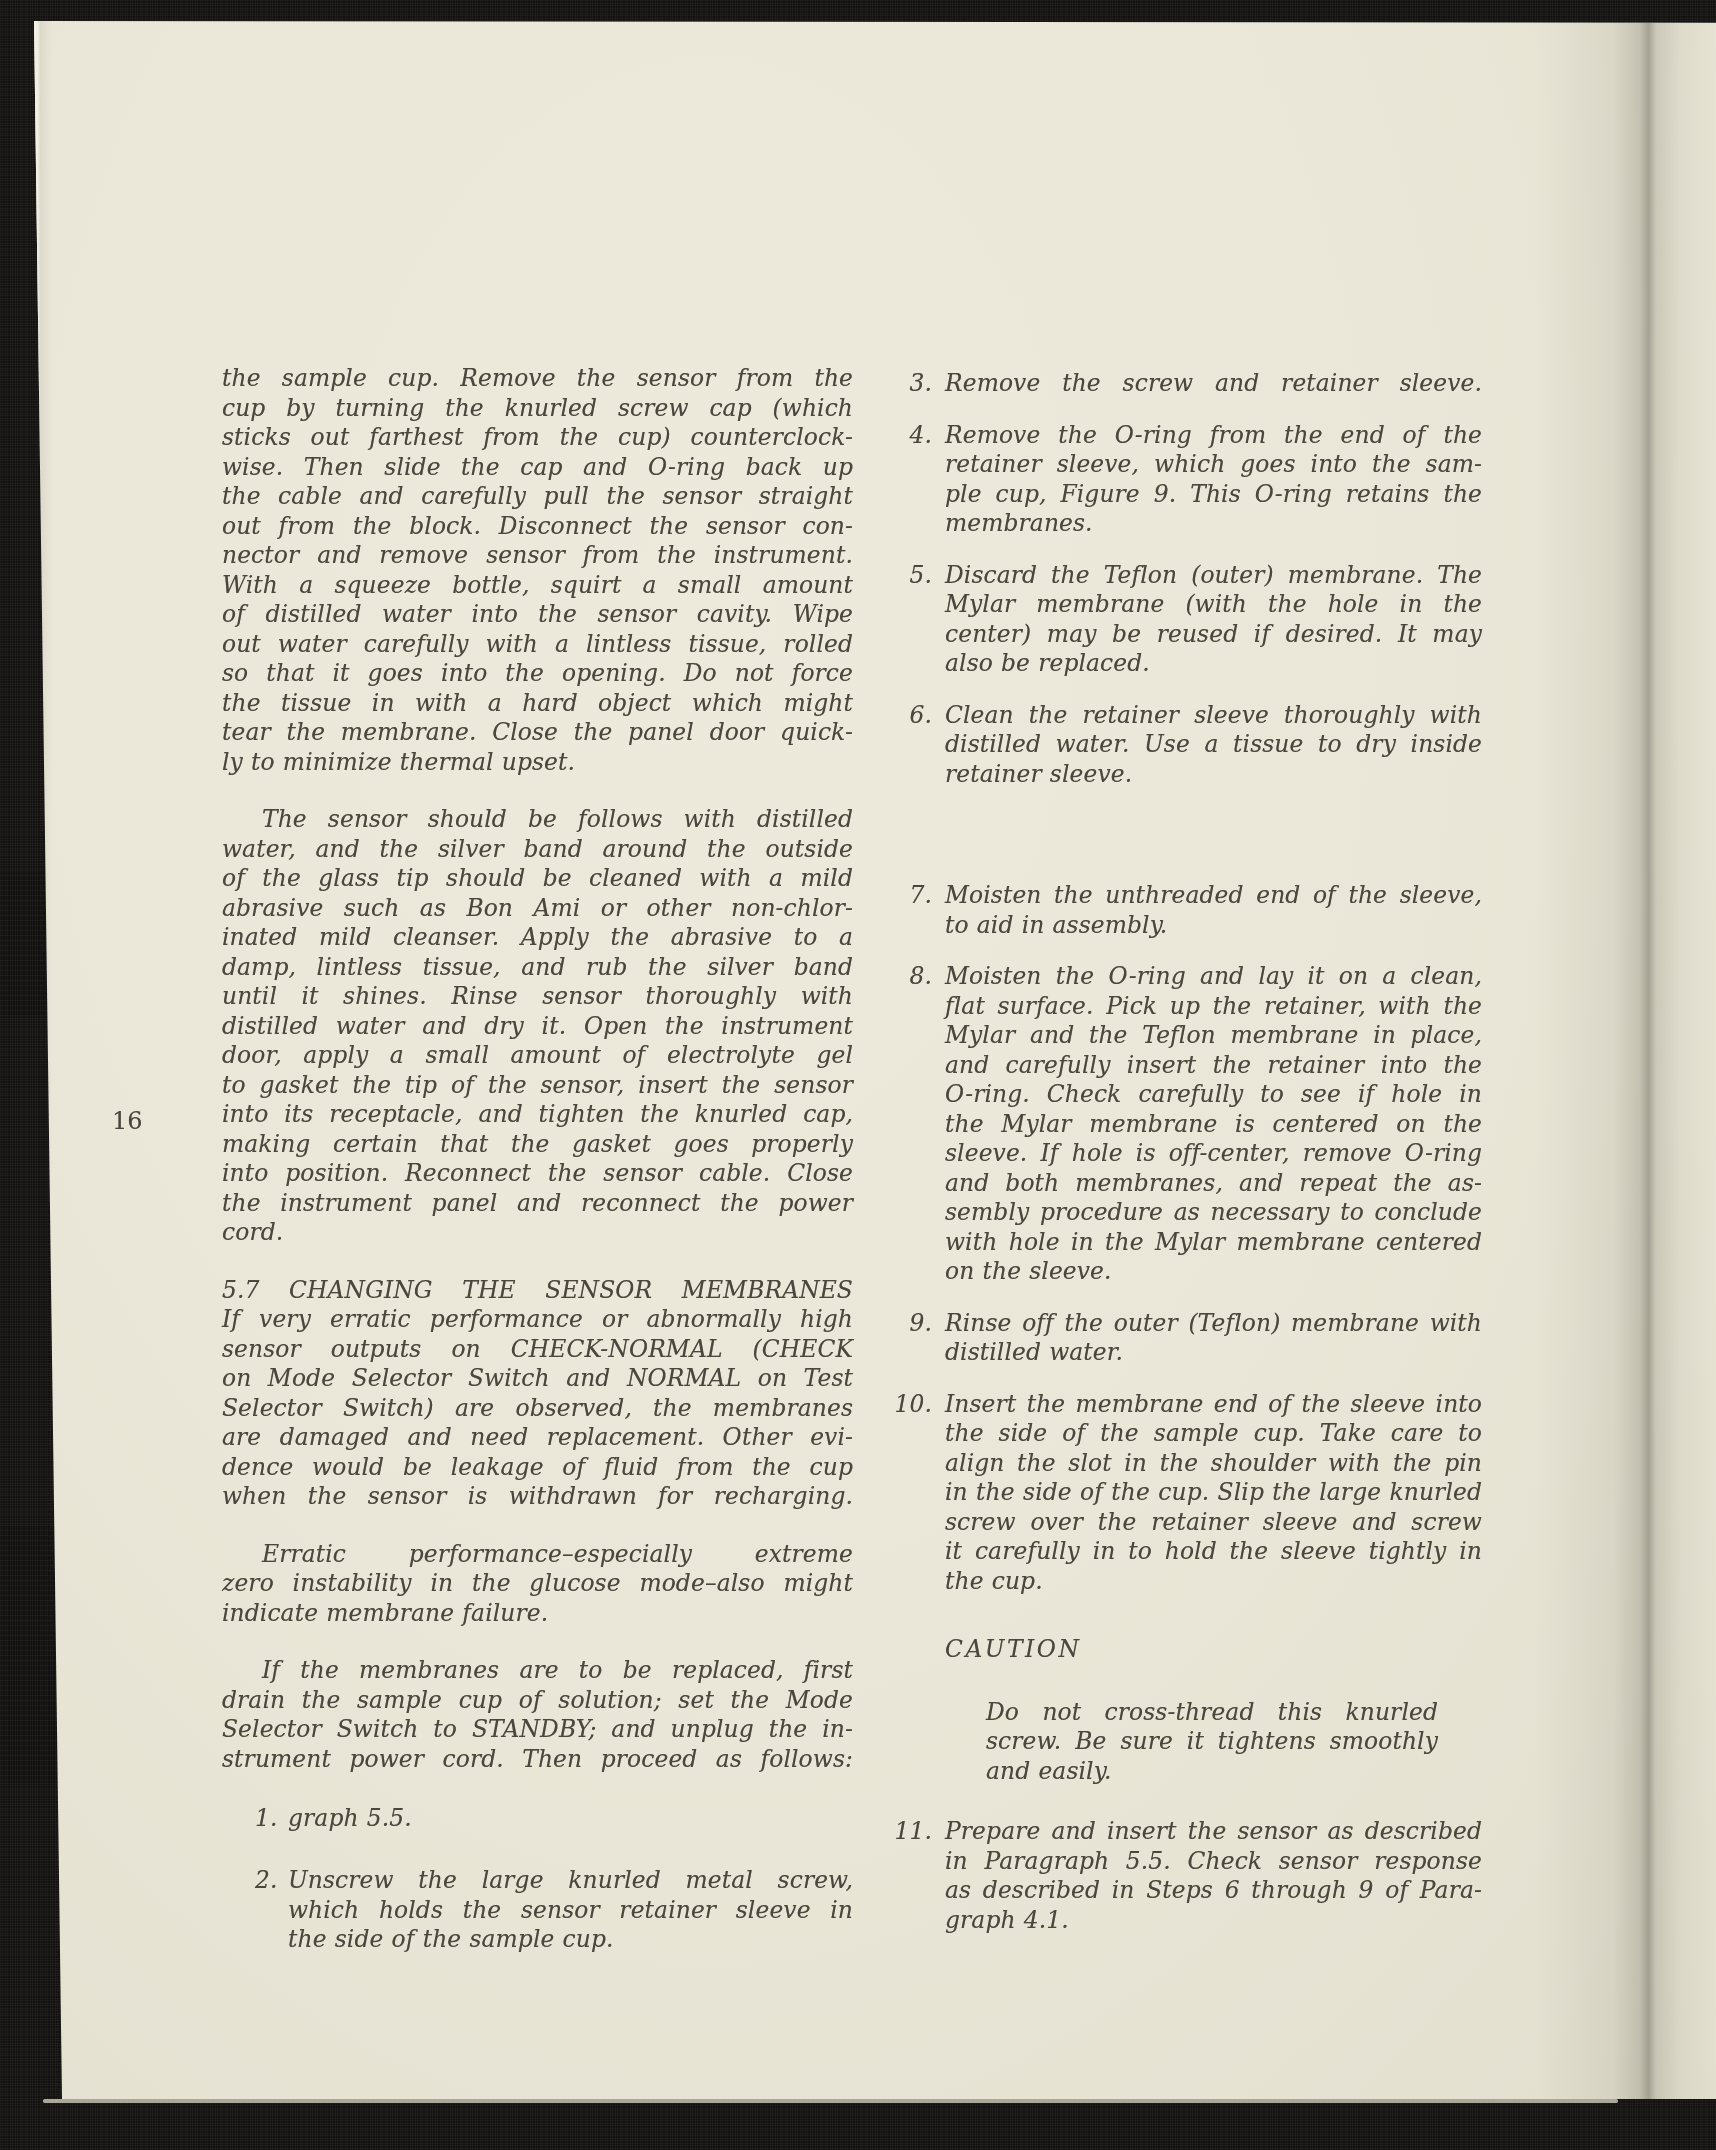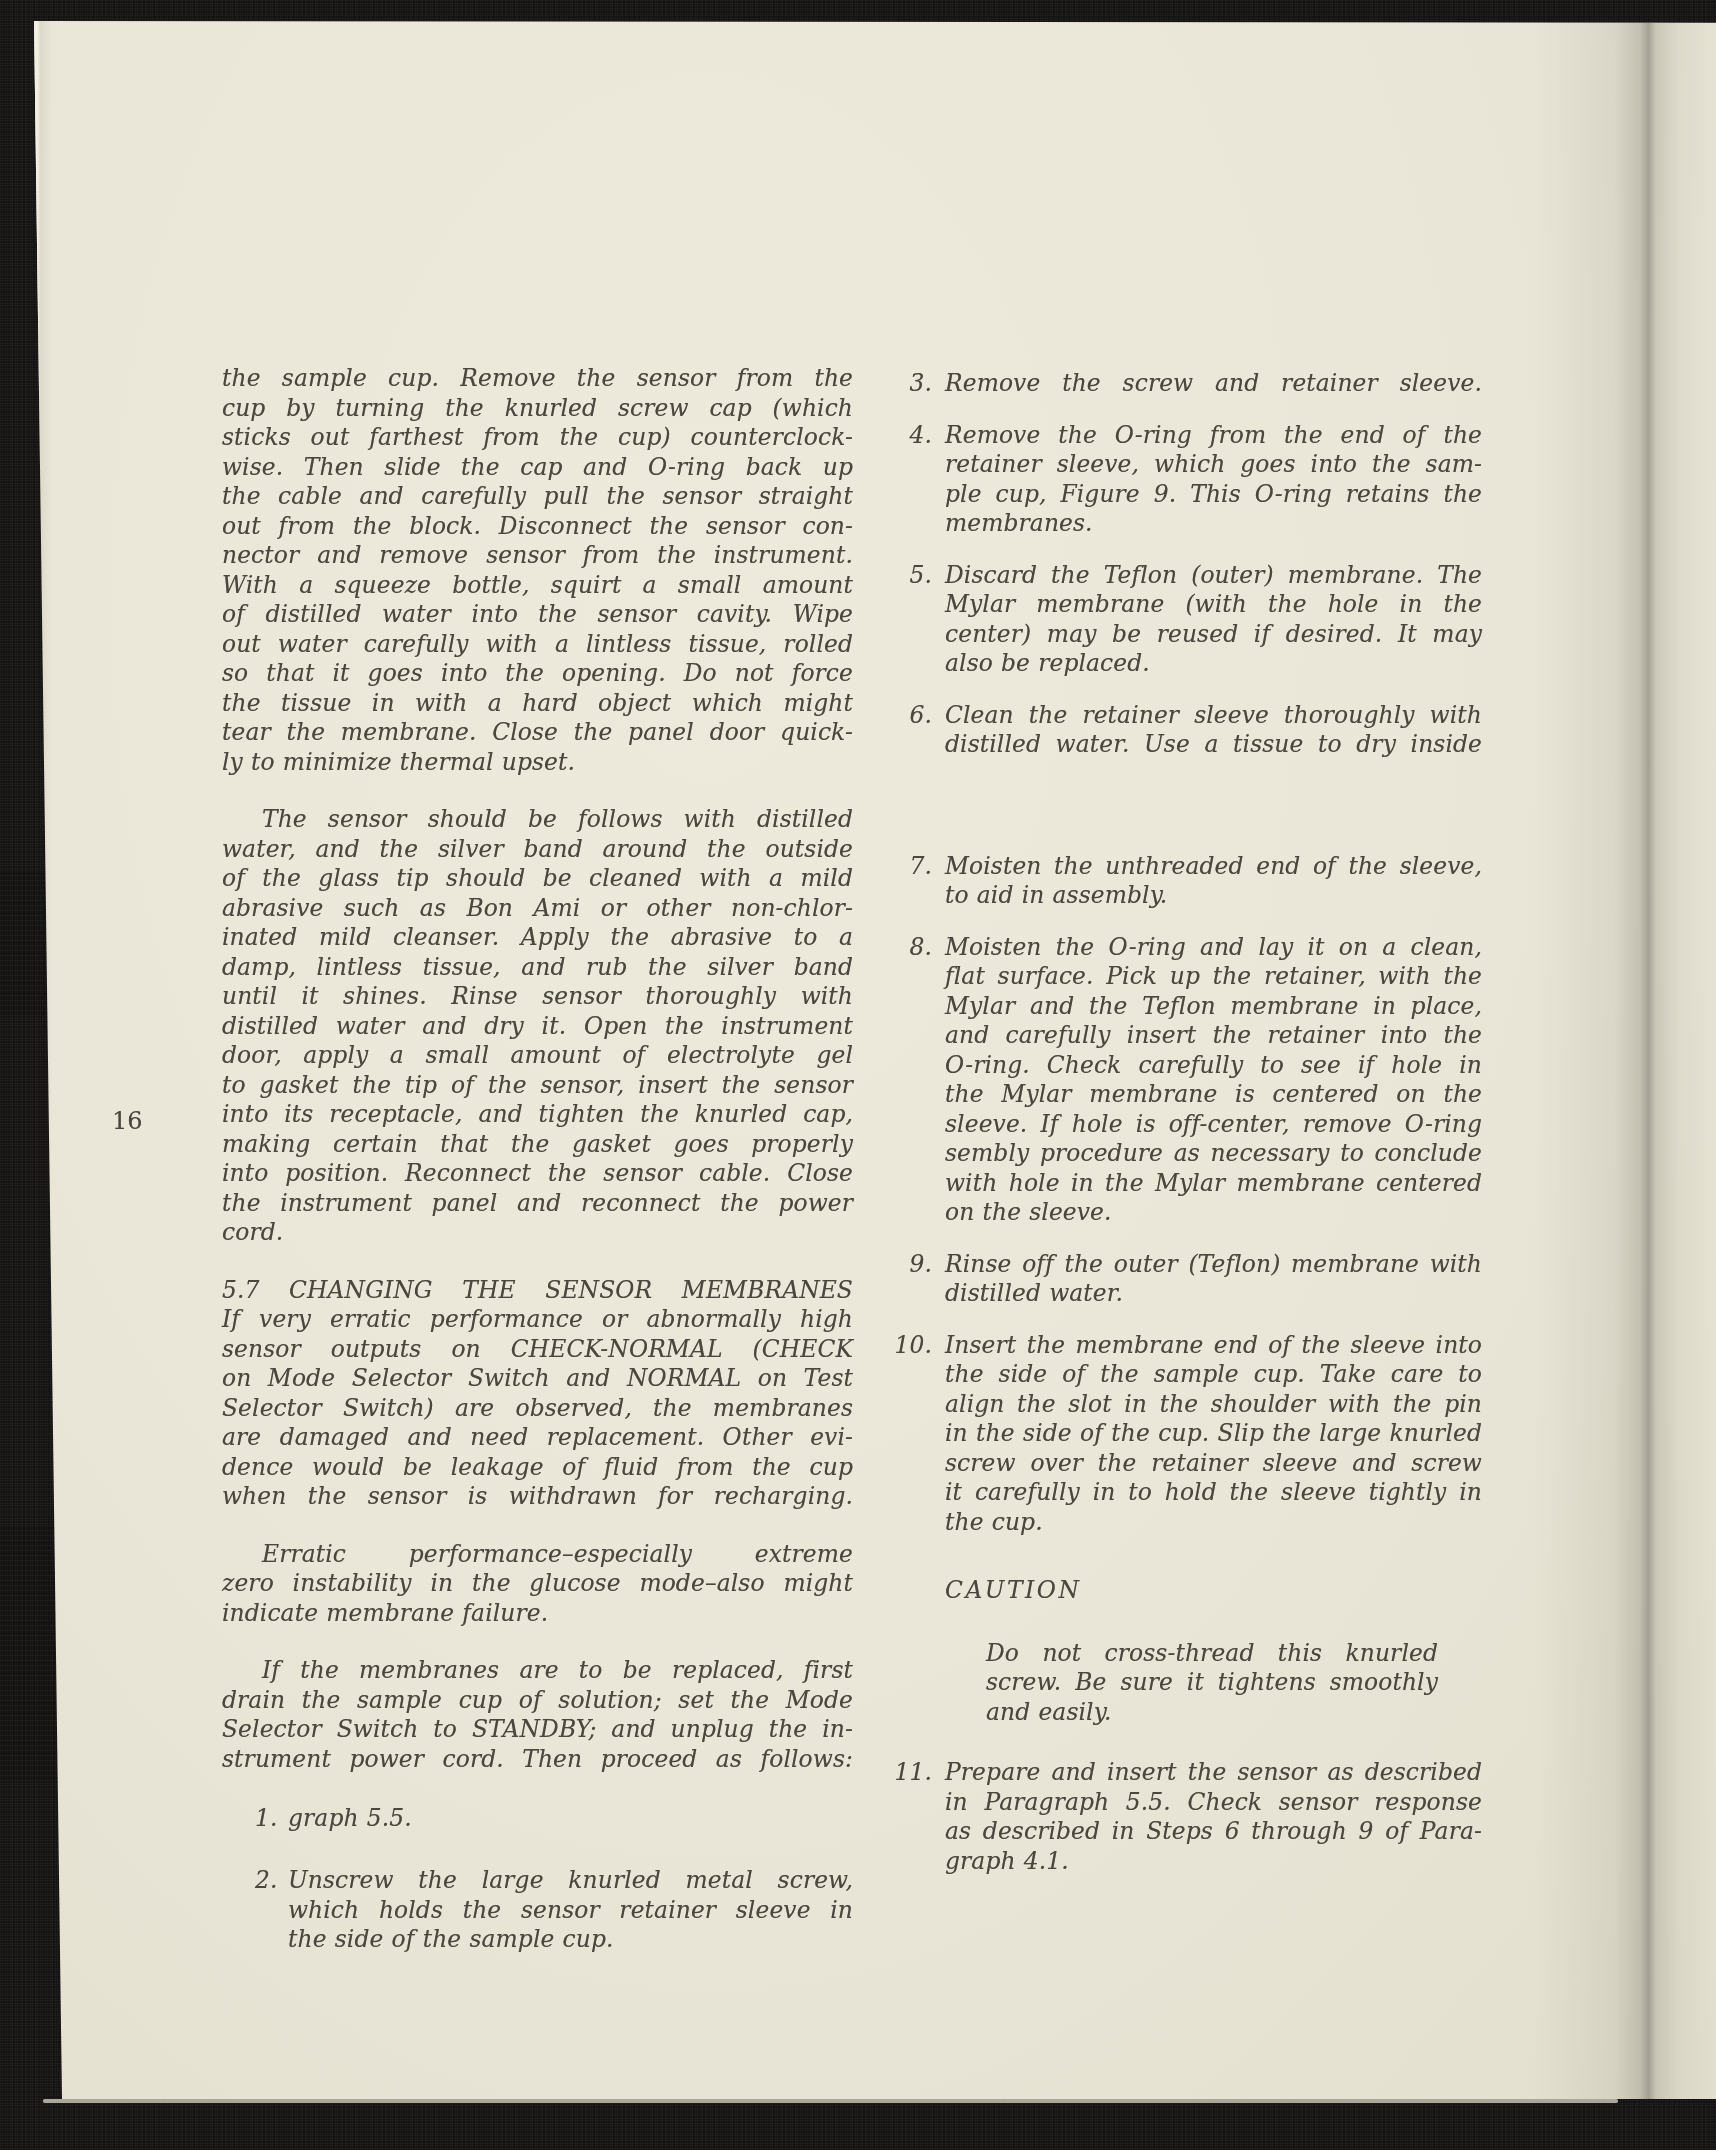--- a/index.html
+++ b/index.html
@@ -137,35 +137,37 @@
           <span class="num">5.</span>
           <div class="ln">Discard the Teflon (outer) membrane. The</div>
           <div class="ln">Mylar membrane (with the hole in the</div>
           <div class="ln">center) may be reused if desired. It may</div>
           <div class="ln last">also be replaced.</div>
         </div>
         <div class="block item" style="margin-top: 22px;">
           <span class="num">6.</span>
           <div class="ln">Clean the retainer sleeve thoroughly with</div>
           <div class="ln">distilled water. Use a tissue to dry inside</div>
+          <div class="ln last">retainer sleeve.</div>
         </div>
         <div class="block item" style="margin-top: 92px;">
           <span class="num">7.</span>
           <div class="ln">Moisten the unthreaded end of the sleeve,</div>
           <div class="ln last">to aid in assembly.</div>
         </div>
         <div class="block item" style="margin-top: 22px;">
           <span class="num">8.</span>
           <div class="ln">Moisten the O-ring and lay it on a clean,</div>
           <div class="ln">flat surface. Pick up the retainer, with the</div>
           <div class="ln">Mylar and the Teflon membrane in place,</div>
           <div class="ln">and carefully insert the retainer into the</div>
           <div class="ln">O-ring. Check carefully to see if hole in</div>
           <div class="ln">the Mylar membrane is centered on the</div>
           <div class="ln">sleeve. If hole is off-center, remove O-ring</div>
+          <div class="ln">and both membranes, and repeat the as-</div>
           <div class="ln">sembly procedure as necessary to conclude</div>
           <div class="ln">with hole in the Mylar membrane centered</div>
           <div class="ln last">on the sleeve.</div>
         </div>
         <div class="block item" style="margin-top: 22px;">
           <span class="num">9.</span>
           <div class="ln">Rinse off the outer (Teflon) membrane with</div>
           <div class="ln last">distilled water.</div>
         </div>
         <div class="block item" style="margin-top: 22px;">

